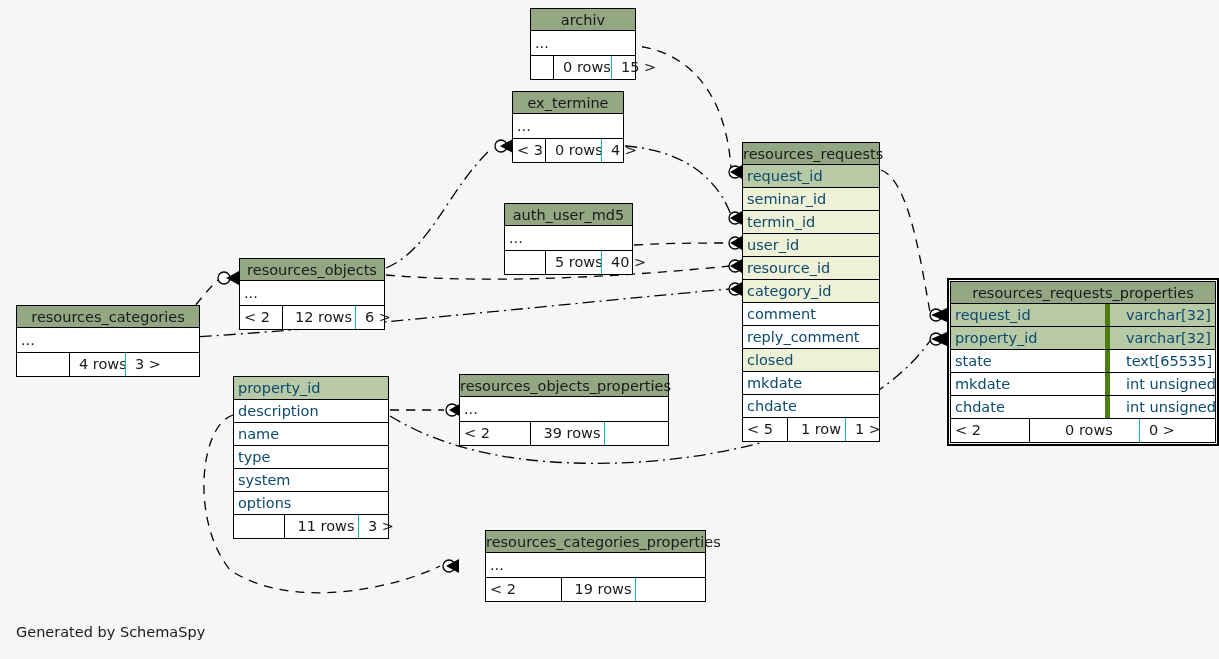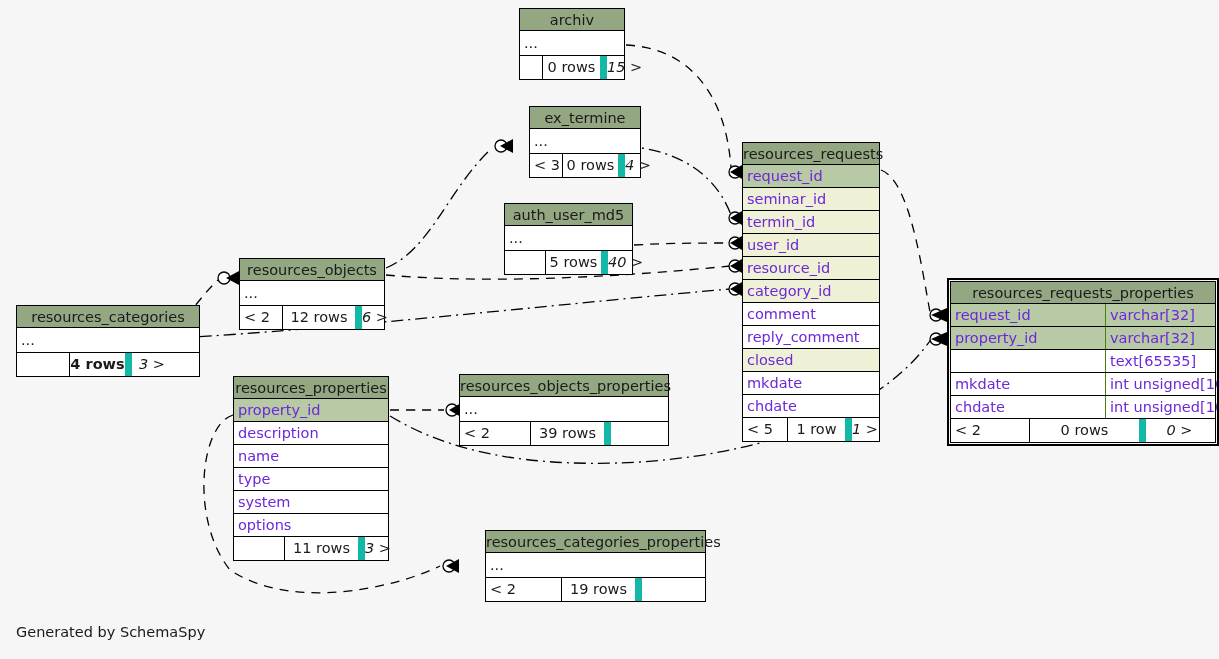--- a/index.html
+++ b/index.html
@@ -45,36 +45,35 @@
     text-align: center;
     white-space: nowrap;
     overflow: visible;
     border-bottom: 1px solid #000;
     box-sizing: border-box;
   }
   .tbl .row {
     height: 23px;
     line-height: 22px;
     font-size: 14.5px;
-    color: #6d28d9;
+    color: #0c4a6e;
     border-bottom: 1px solid #000;
     box-sizing: border-box;
     display: flex;
     white-space: nowrap;
-    justify-content: flex-end;
   }
   .tbl .row:last-child { border-bottom: none; }
   .tbl .row .nm {
     padding-left: 4px;
     flex: 1 1 auto;
     overflow: visible;
   }
   .tbl .row .ty {
-    padding-left: 4px;
-    border-left: 1px solid #4d7c0f;
+    padding-left: 16px;
+    border-left: 5px solid #4d7c0f;
     box-sizing: border-box;
     flex: 0 0 auto;
   }
   .tbl .row.pk { background: #b8c9a6; }
   .tbl .row.fk { background: #eff1d7; }
   .tbl .row.plain { background: #ffffff; }
   .tbl .ellipsis {
     height: 25px;
     line-height: 24px;
     font-size: 14.5px;
@@ -90,24 +89,25 @@
     line-height: 22px;
     font-size: 14.5px;
     color: #1a1a1a;
     background: #fff;
     box-sizing: border-box;
   }
   .tbl .foot > div {
     box-sizing: border-box;
     white-space: nowrap;
     overflow: visible;
+    padding-left: 9px;
   }
   .tbl .foot .c1 { text-align: left;  padding-left: 4px; }
   .tbl .foot .c2 { text-align: center; border-left: 1px solid #000; }
-  .tbl .foot .c3 { text-align: center; padding-right: 4px; border-left: 7px solid #14b8a6; font-style: italic; }
+  .tbl .foot .c3 { text-align: left; padding-right: 4px; border-left: 1px solid #14b8a6; }
   .credit {
     position: absolute;
     left: 16px;
     top: 624px;
     font-size: 14.5px;
     color: #1a1a1a;
     font-family: "DejaVu Sans", sans-serif;
   }
   .hdr-clip { overflow: visible; }
 </style>
@@ -164,30 +164,30 @@
         <path d="M 947,339 L 947,332 L 931,339 L 947,346 Z"></path>
         <path d="M 239,278 L 239,271 L 226,278 L 239,285 Z"></path>
         <path d="M 513,146 L 513,139 L 500,146 L 513,153 Z"></path>
         <path d="M 461,410 L 461,403 L 449,410 L 461,417 Z"></path>
         <path d="M 459,566 L 459,559 L 446,566 L 459,573 Z"></path>
       </g>
     </g>
   </svg>
 
   <div id="tables-layer">
-      <div class="tbl" style="left: 519px; top: 8px; width: 106px;">
+      <div class="tbl" style="left: 530px; top: 8px; width: 106px;">
         <div class="hdr hdr-clip">archiv</div>
         <div class="ellipsis">...</div>
         <div class="foot">
           <div class="c1" style="width: 22px; flex: 0 0 auto;"></div>
           <div class="c2" style="width: 58px; flex: 0 0 auto;">0 rows</div>
           <div class="c3" style="width: 26px; flex: 0 0 auto;">15 &gt;</div>
         </div>
       </div>
-      <div class="tbl" style="left: 512px; top: 106px; width: 112px; margin-left: 17px;">
+      <div class="tbl" style="left: 512px; top: 91px; width: 112px;">
         <div class="hdr hdr-clip">ex_termine</div>
         <div class="ellipsis">...</div>
         <div class="foot">
           <div class="c1" style="width: 32px; flex: 0 0 auto;">&lt; 3</div>
           <div class="c2" style="width: 56px; flex: 0 0 auto;">0 rows</div>
           <div class="c3" style="width: 24px; flex: 0 0 auto;">4 &gt;</div>
         </div>
       </div>
       <div class="tbl" style="left: 504px; top: 203px; width: 129px;">
         <div class="hdr hdr-clip">auth_user_md5</div>
@@ -205,26 +205,25 @@
           <div class="c1" style="width: 42px; flex: 0 0 auto;">&lt; 2</div>
           <div class="c2" style="width: 73px; flex: 0 0 auto;">12 rows</div>
           <div class="c3" style="width: 31px; flex: 0 0 auto;">6 &gt;</div>
         </div>
       </div>
       <div class="tbl" style="left: 16px; top: 305px; width: 184px;">
         <div class="hdr hdr-clip">resources_categories</div>
         <div class="ellipsis">...</div>
         <div class="foot">
           <div class="c1" style="width: 52px; flex: 0 0 auto;"></div>
-          <div class="c2" style="width: 56px; flex: 0 0 auto; font-weight: bold;">4 rows</div>
+          <div class="c2" style="width: 56px; flex: 0 0 auto;">4 rows</div>
           <div class="c3" style="width: 51px; flex: 0 0 auto;">3 &gt;</div>
         </div>
       </div>
       <div class="tbl" style="left: 233px; top: 376px; width: 156px;">
-        <div class="hdr hdr-clip">resources_properties</div>
         <div class="row pk">
           <div class="nm">property_id</div>
         </div>
         <div class="row plain">
           <div class="nm">description</div>
         </div>
         <div class="row plain">
           <div class="nm">name</div>
         </div>
         <div class="row plain">
@@ -305,20 +304,21 @@
         <div class="hdr hdr-clip">resources_requests_properties</div>
         <div class="row pk">
           <div class="nm">request_id</div>
           <div class="ty" style="width: 110px;">varchar[32]</div>
         </div>
         <div class="row pk">
           <div class="nm">property_id</div>
           <div class="ty" style="width: 110px;">varchar[32]</div>
         </div>
         <div class="row plain">
+          <div class="nm">state</div>
           <div class="ty" style="width: 110px;">text[65535]</div>
         </div>
         <div class="row plain">
           <div class="nm">mkdate</div>
           <div class="ty" style="width: 110px;">int unsigned[10]</div>
         </div>
         <div class="row plain">
           <div class="nm">chdate</div>
           <div class="ty" style="width: 110px;">int unsigned[10]</div>
         </div>

